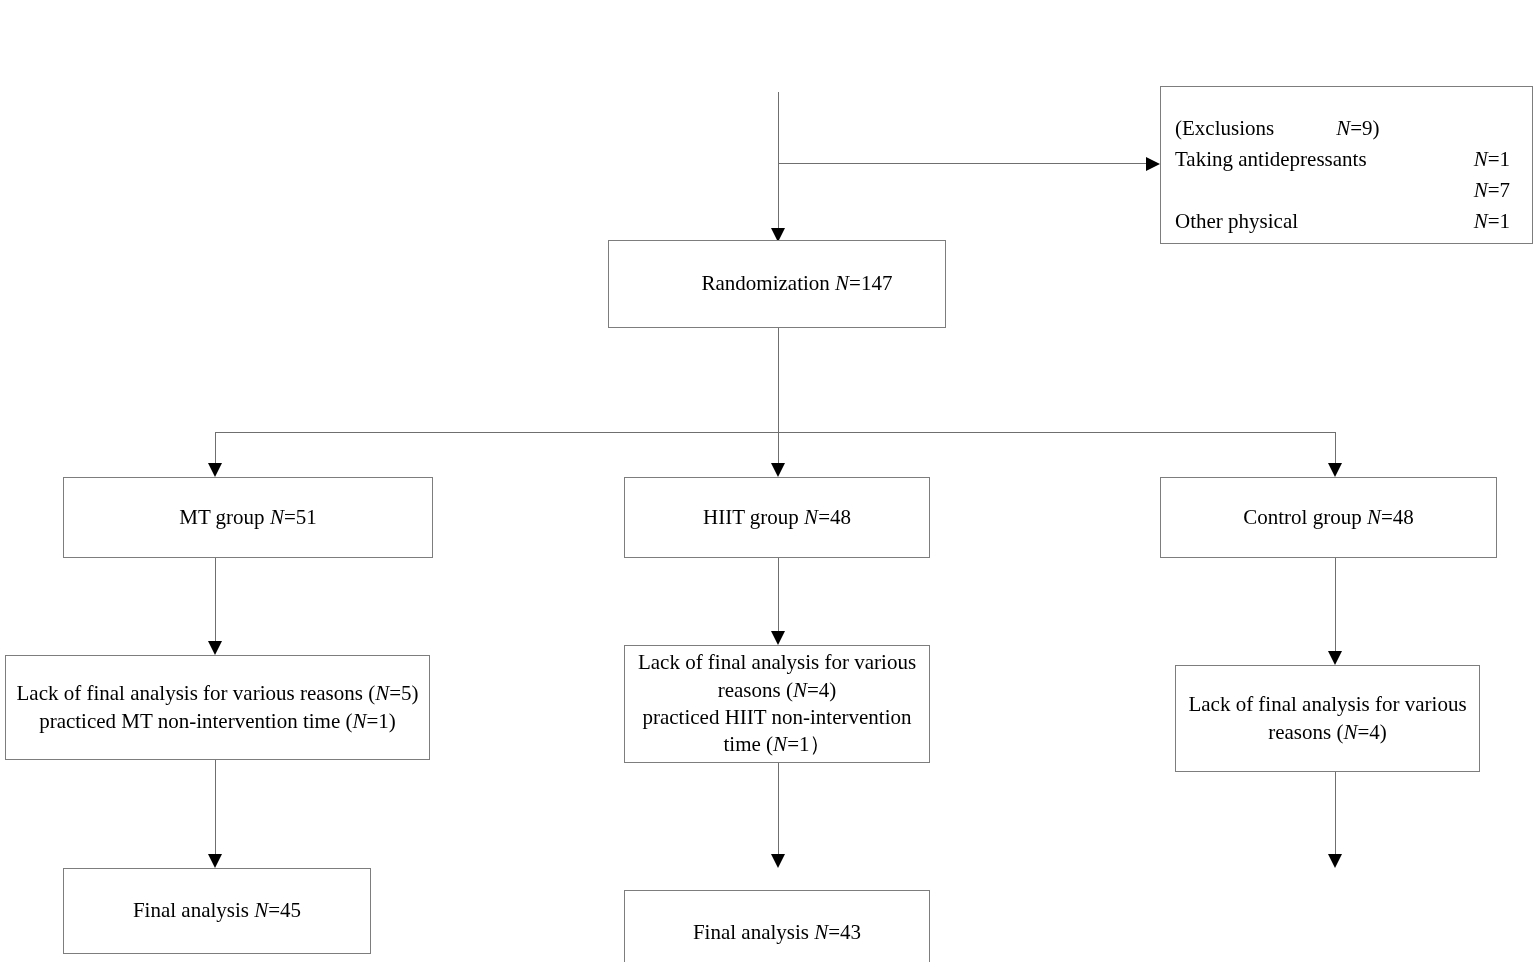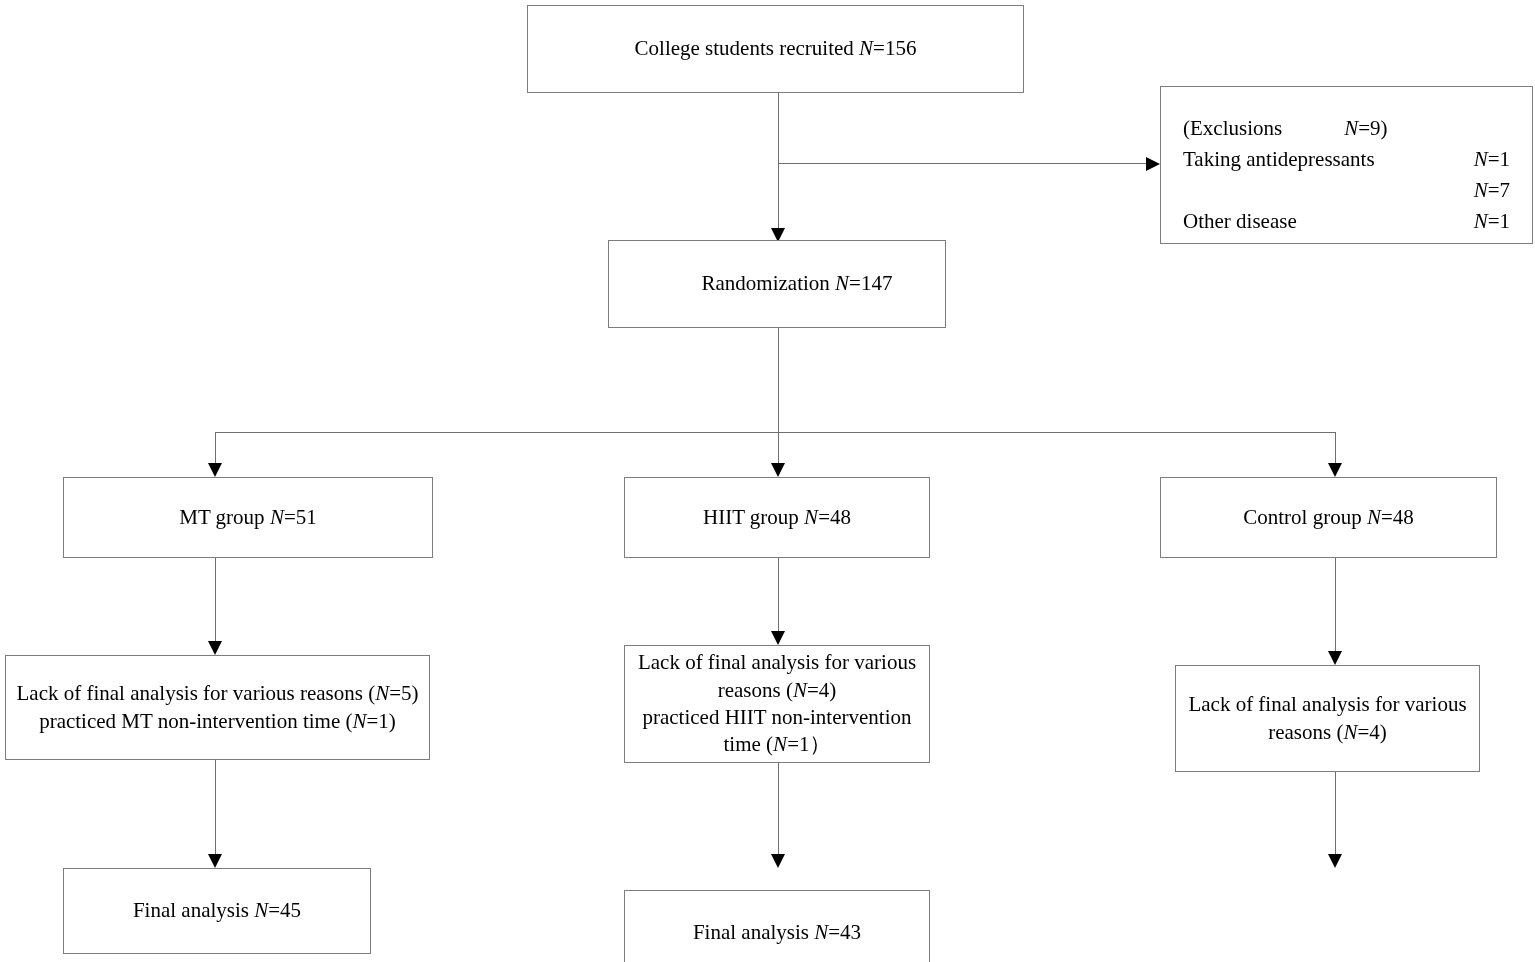--- a/index.html
+++ b/index.html
@@ -84,43 +84,40 @@
   <div class="line vline" style="left:1335px; top:558px; height:93px;"></div>
   <div class="arrow-down" style="left:1328px; top:651px;"></div>
 
   <div class="line vline" style="left:215px; top:760px; height:94px;"></div>
   <div class="arrow-down" style="left:208px; top:854px;"></div>
   <div class="line vline" style="left:778px; top:763px; height:91px;"></div>
   <div class="arrow-down" style="left:771px; top:854px;"></div>
   <div class="line vline" style="left:1335px; top:772px; height:82px;"></div>
   <div class="arrow-down" style="left:1328px; top:854px;"></div>
 
-  <div class="box" style="left:527px; top:5px; width:497px; height:88px;">
-    <span class="inner">College students recruited  <span class="ital">N</span>=156</span>
-  </div>
 
-  <div class="box excl" style="left:1160px; top:86px; width:373px; height:158px;padding-left:8px;">
+  <div class="box excl" style="left:1160px; top:86px; width:373px; height:158px;">
     <div class="inner">
       <div class="excl-row">
         <span class="lbl">(Exclusions</span>
         <span class="spacer" style="max-width:62px;"></span>
         <span class="num"><span class="ital">N</span>=9)</span>
         <span class="spacer"></span>
       </div>
       <div class="excl-row">
         <span class="lbl">Taking antidepressants</span>
         <span class="spacer"></span>
         <span class="num"><span class="ital">N</span>=1</span>
       </div>
       <div class="excl-row">
         <span class="spacer"></span>
         <span class="num"><span class="ital">N</span>=7</span>
       </div>
       <div class="excl-row">
-        <span class="lbl">Other disease</span>
+        <span class="lbl">Other physical</span>
         <span class="spacer"></span>
         <span class="num"><span class="ital">N</span>=1</span>
       </div>
     </div>
   </div>
 
   <div class="box" style="left:608px; top:240px; width:338px; height:88px;padding-left:40px;">
     <span class="inner">Randomization  <span class="ital">N</span>=147</span>
   </div>
 

